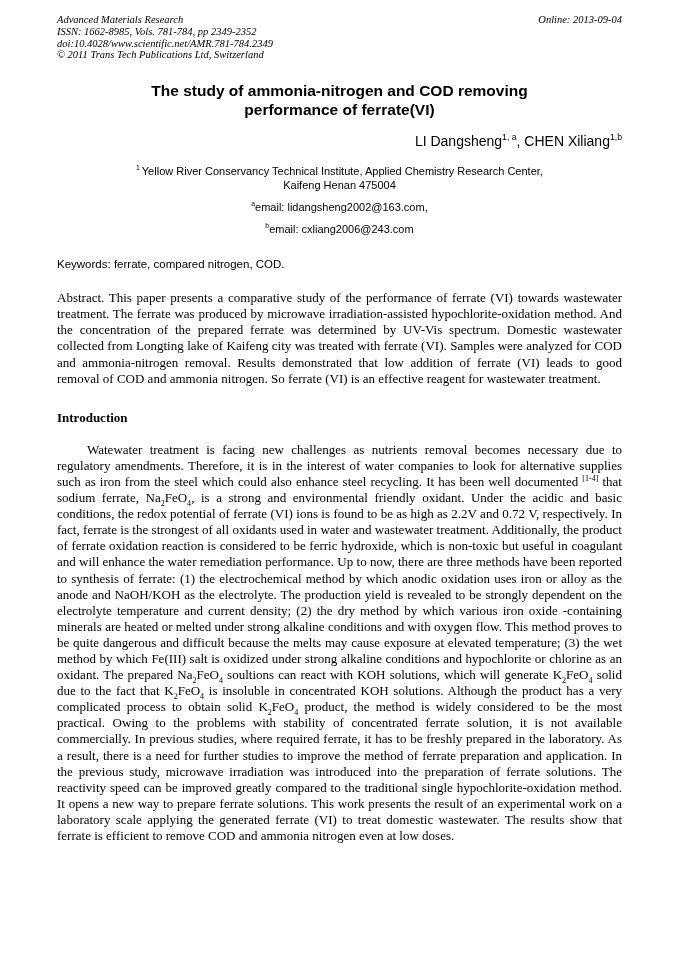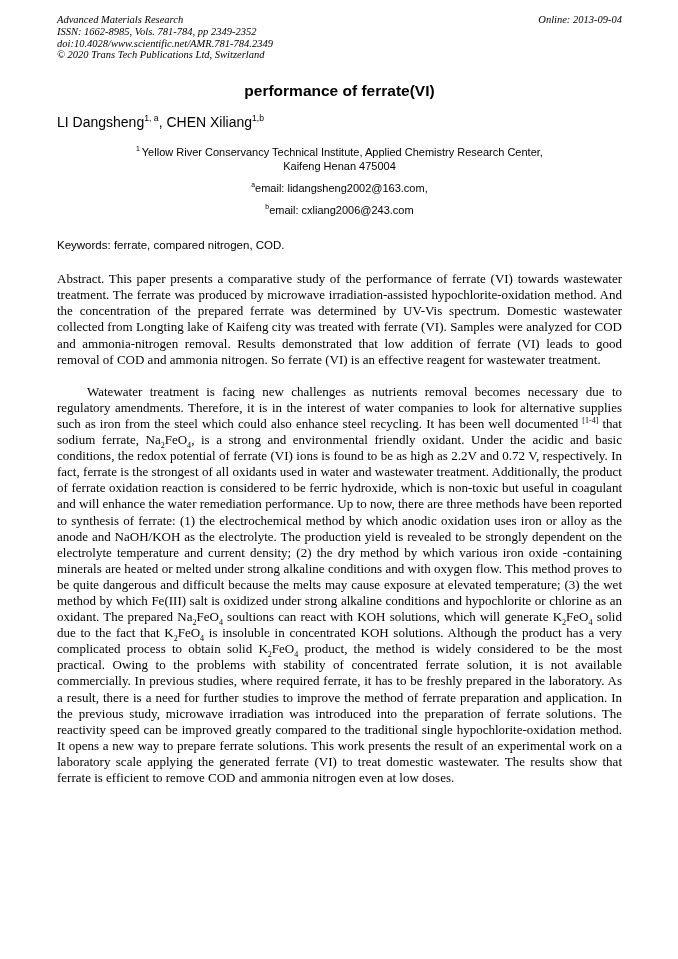--- a/index.html
+++ b/index.html
@@ -34,21 +34,21 @@
     text-align: center;
     font-family: "Liberation Sans", "DejaVu Sans", sans-serif;
     font-weight: bold;
     font-size: 15.5px;
     line-height: 19px;
   }
   .title-line { display: block; }
 
   .authors {
     margin-top: 13px;
-    text-align: left;
+    text-align: right;
     font-family: "Liberation Sans", "DejaVu Sans", sans-serif;
     font-size: 14px;
     line-height: 18px;
   }
   .affiliation {
     margin-top: 15px;
     text-align: center;
     font-family: "Liberation Sans", "DejaVu Sans", sans-serif;
     font-size: 11px;
     line-height: 13.5px;
@@ -93,26 +93,27 @@
 </head>
 <body>
 
 <div class="page">
 
   <div class="header">
     <div class="header-left">
       <div>Advanced Materials Research</div>
       <div>ISSN: 1662-8985, Vols. 781-784, pp 2349-2352</div>
       <div>doi:10.4028/www.scientific.net/AMR.781-784.2349</div>
-      <div>© 2020 Trans Tech Publications Ltd, Switzerland</div>
+      <div>© 2011 Trans Tech Publications Ltd, Switzerland</div>
     </div>
     <div class="header-right">Online: 2013-09-04</div>
   </div>
 
   <h1 class="title">
+    <span class="title-line">The study of ammonia-nitrogen and COD removing</span>
     <span class="title-line">performance of ferrate(VI)</span>
   </h1>
 
   <div class="authors"><span>LI Dangsheng</span><sup>1, a</sup><span>, CHEN Xiliang</span><sup>1,b</sup></div>
 
   <div class="affiliation">
     <div><sup>1 </sup><span>Yellow River Conservancy Technical Institute, Applied Chemistry Research Center,</span></div>
     <div>Kaifeng Henan 475004</div>
   </div>
 
@@ -120,16 +121,17 @@
   <div class="email"><sup>b</sup><span>email: cxliang2006@243.com</span></div>
 
   <div class="keywords">
     <span class="bold">Keywords:</span><span> ferrate, compared nitrogen, COD.</span>
   </div>
 
   <p class="abstract">
     <span class="bold">Abstract.</span><span> This paper presents a comparative study of the performance of ferrate (VI) towards wastewater treatment. The ferrate was produced by microwave irradiation-assisted hypochlorite-oxidation method. And the concentration of the prepared ferrate was determined by UV-Vis spectrum. Domestic wastewater collected from Longting lake of Kaifeng city was treated with ferrate (VI). Samples were analyzed for COD and ammonia-nitrogen removal.  Results demonstrated that low addition of ferrate (VI) leads to good removal of COD and ammonia nitrogen. So ferrate (VI) is an effective reagent for wastewater treatment.</span>
   </p>
 
+  <h2 class="section-heading">Introduction</h2>
 
   <p class="body-par"><span>Watewater treatment is facing new challenges as nutrients removal becomes necessary due to regulatory amendments. Therefore, it is in the interest of water companies to look for alternative supplies such as iron from the steel which could also enhance steel recycling. It has been well documented </span><sup>[1-4]</sup><span> that sodium ferrate, Na</span><sub>2</sub><span>FeO</span><sub>4</sub><span>, is a strong and environmental friendly oxidant. Under the acidic and basic conditions, the redox potential of ferrate (VI) ions is found to be as high as 2.2V and 0.72 V, respectively. In fact, ferrate is the strongest of all oxidants used in water and wastewater treatment. Additionally, the product of ferrate oxidation reaction is considered to be ferric hydroxide, which is non-toxic but useful in coagulant and will enhance the water remediation performance. Up to now, there are three methods have been reported to synthesis of ferrate: (1) the electrochemical method by which anodic oxidation uses iron or alloy as the anode and NaOH/KOH as the electrolyte. The production yield is revealed to be strongly dependent on the electrolyte temperature and current density; (2) the dry method by which various iron oxide -containing minerals are heated or melted under strong alkaline conditions and with oxygen flow. This method proves to be quite dangerous and difficult because the melts may cause exposure at elevated temperature; (3) the wet method by which Fe(III) salt is oxidized under strong alkaline conditions and hypochlorite or chlorine as an oxidant. The prepared Na</span><sub>2</sub><span>FeO</span><sub>4</sub><span> soultions can react with KOH solutions, which will generate K</span><sub>2</sub><span>FeO</span><sub>4</sub><span> solid due to the fact that  K</span><sub>2</sub><span>FeO</span><sub>4</sub><span> is insoluble in concentrated KOH solutions. Although the product has a very complicated process to obtain solid K</span><sub>2</sub><span>FeO</span><sub>4</sub><span> product, the method is widely considered to be the most practical. Owing to the problems with stability of concentrated ferrate solution, it is not available commercially. In previous studies, where required ferrate, it has to be freshly prepared in the laboratory. As a result, there is a need for further studies to improve the method of ferrate preparation and application. In the previous study, microwave irradiation was introduced into the preparation of ferrate solutions. The reactivity speed can be improved greatly compared to the traditional single hypochlorite-oxidation method. It opens a new way to prepare ferrate solutions. This work presents the result of an experimental work on a laboratory scale applying the generated ferrate (VI) to treat domestic wastewater. The results show that ferrate is efficient to remove COD and ammonia nitrogen even at low doses.</span></p>
 
 </div>
 
 </body></html>

